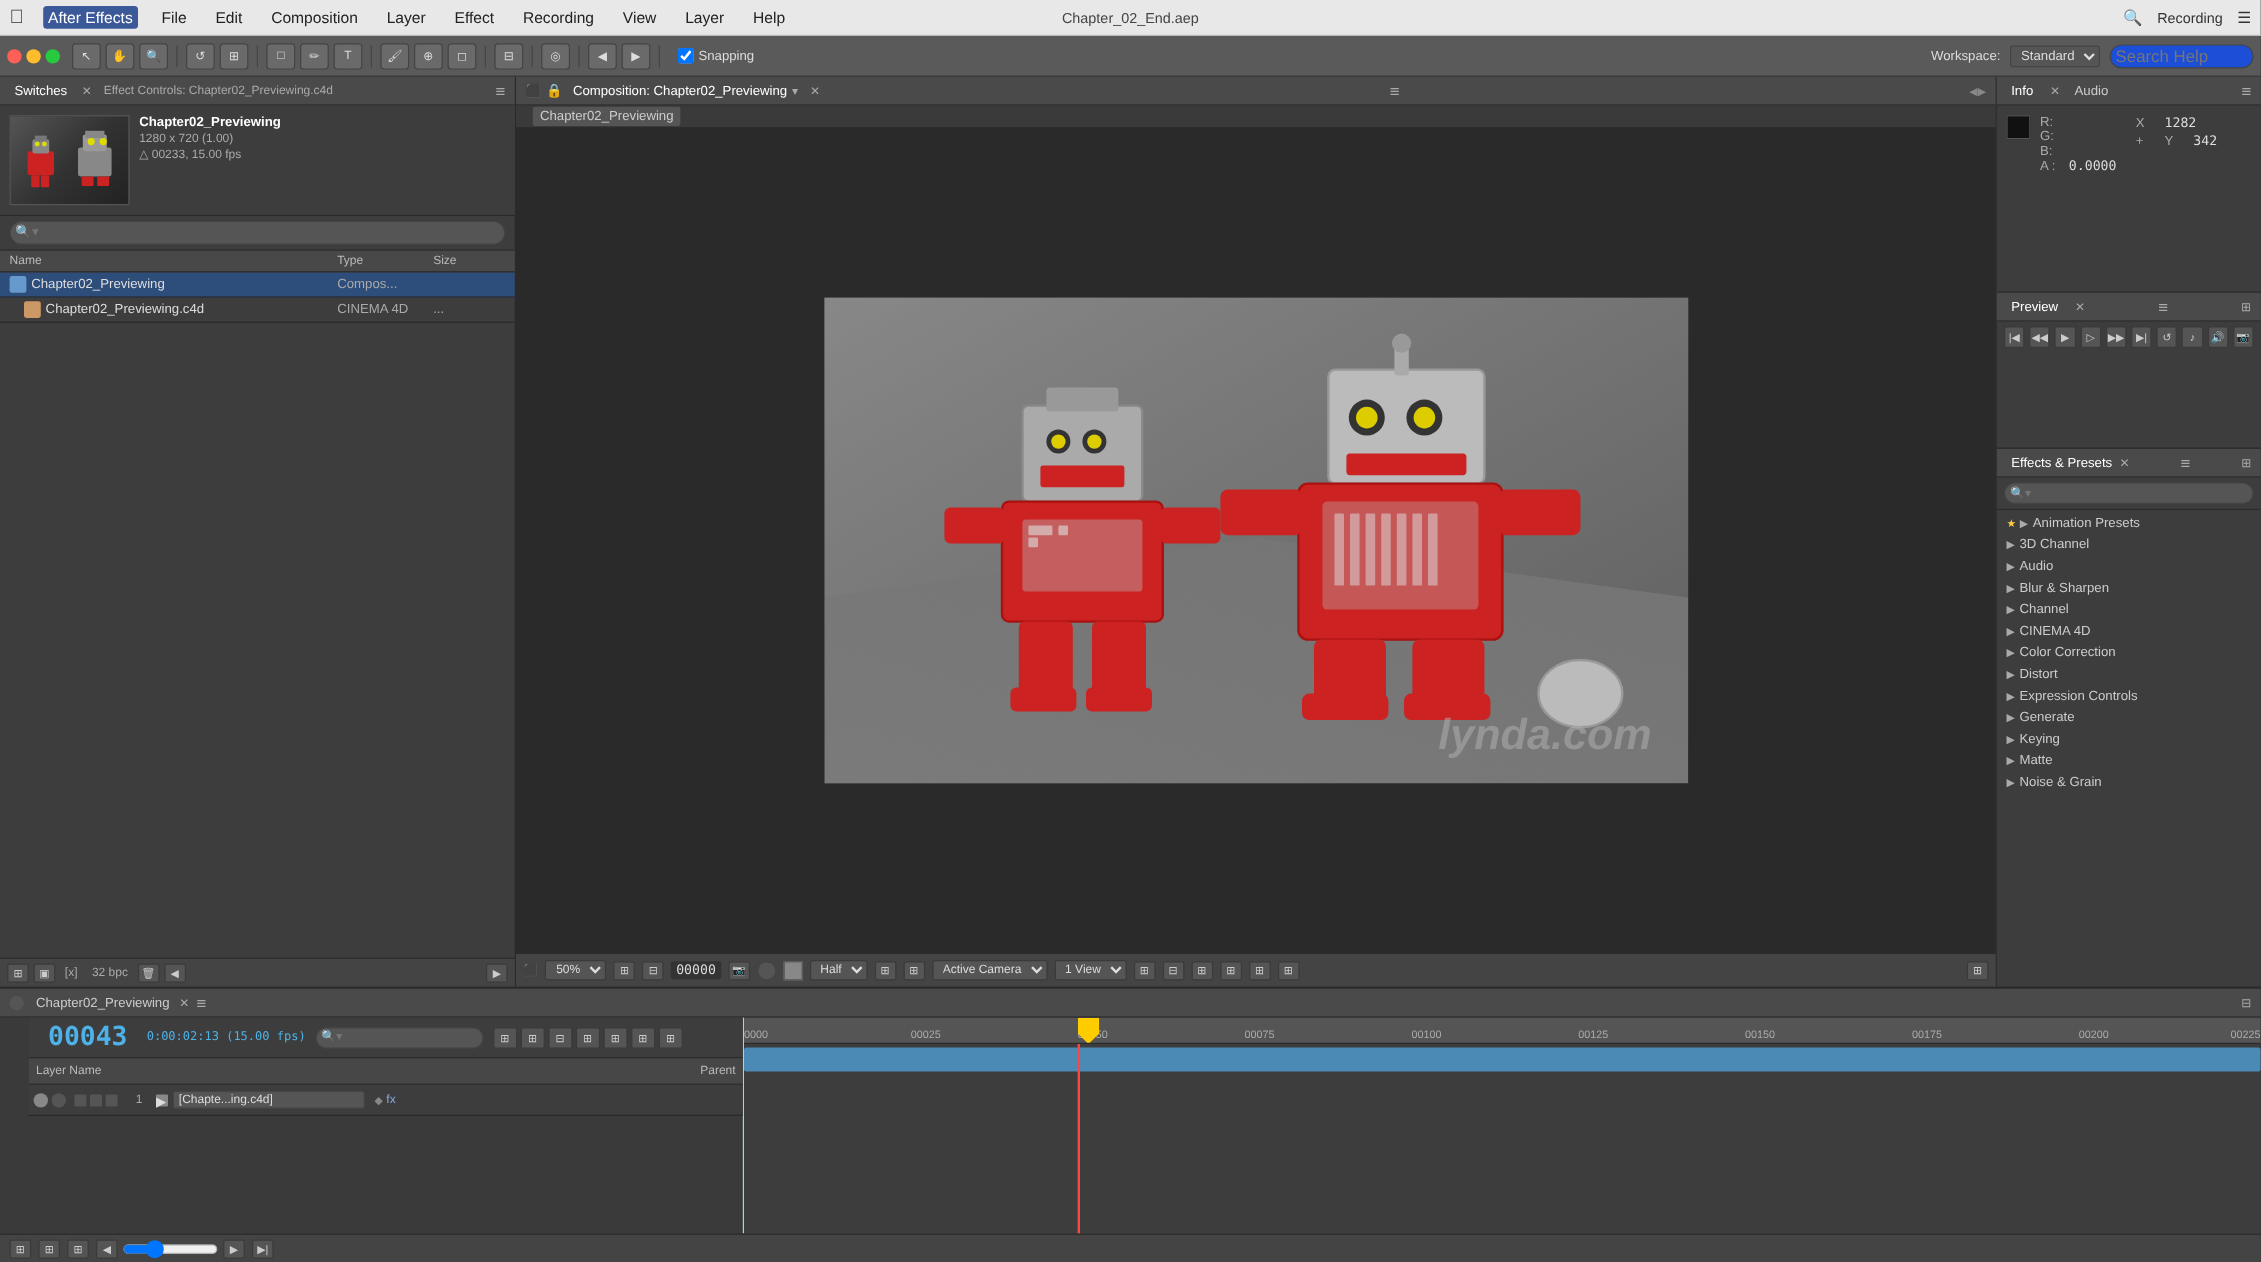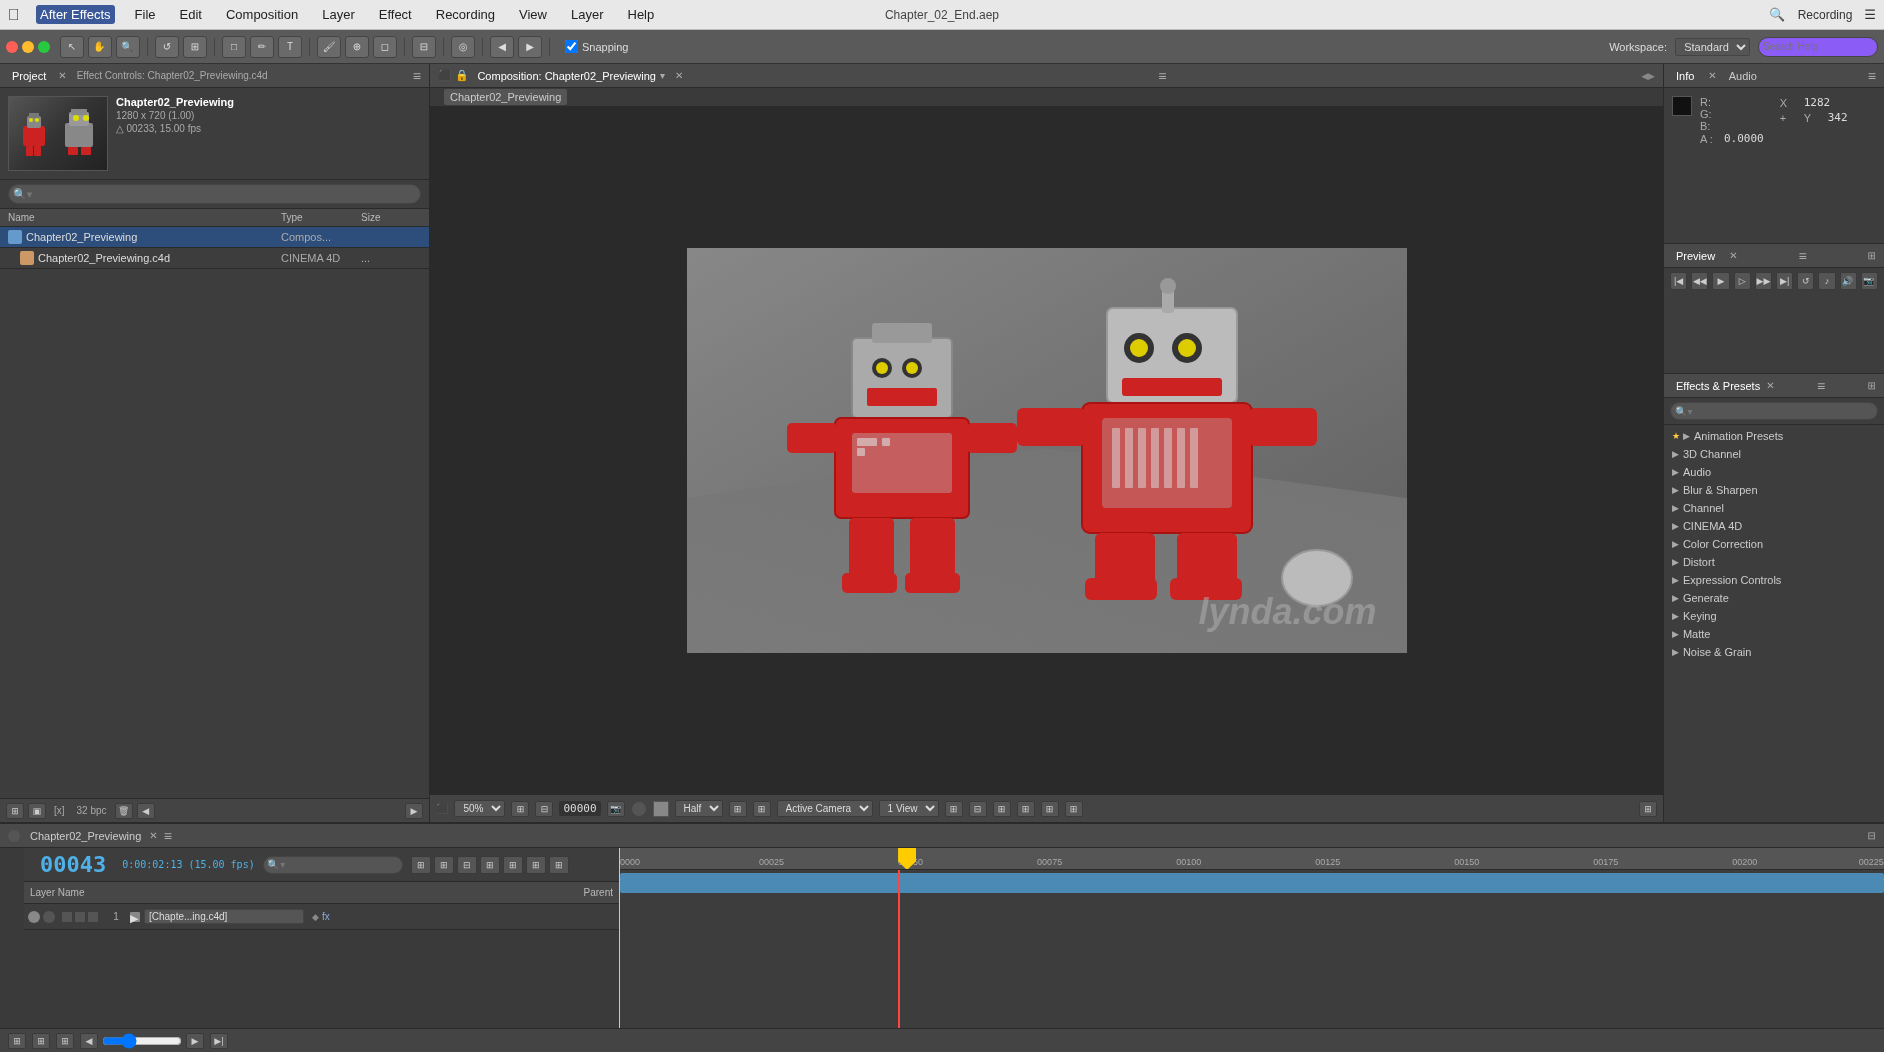--- a/index.html
+++ b/index.html
@@ -732,29 +732,29 @@
   <div class="toolbar-snapping">
     <input type="checkbox" checked="" style="">
     <span>Snapping</span>
   </div>
   <div class="toolbar-right">
     <span>Workspace:</span>
     <select class="workspace-select">
       <option>Standard</option>
     </select>
 
-    <input type="text" style="width: 120px; height: 20px; background: #8b5cf6; border: 1px solid rgb(68, 68, 68); color: rgb(221, 221, 221); font-size: 10px; padding: 0px 4px; border-radius: 10px;" placeholder="Search Help">
+    <input type="text" style="width: 120px; height: 20px; background: #1d4ed8; border: 1px solid rgb(68, 68, 68); color: rgb(221, 221, 221); font-size: 14px; padding: 0px 4px; border-radius: 10px;" placeholder="Search Help">
   </div>
 </div>
 
 <div id="main-layout">
 
   <div id="left-panel">
     <div class="panel-header">
-      <span class="panel-tab active">Project</span>
+      <span class="panel-tab active">Switches</span>
       <span class="panel-close">✕</span>
       <span style="font-size:10px; color:#aaa; margin-left: 4px;">Effect Controls: Chapter02_Previewing.c4d</span>
       <span class="panel-menu">≡</span>
     </div>
 
     <div id="project-preview">
       <div class="project-thumb">
         <div class="thumb-robot-preview">
 
           <svg width="90" height="65" viewBox="0 0 90 65">

